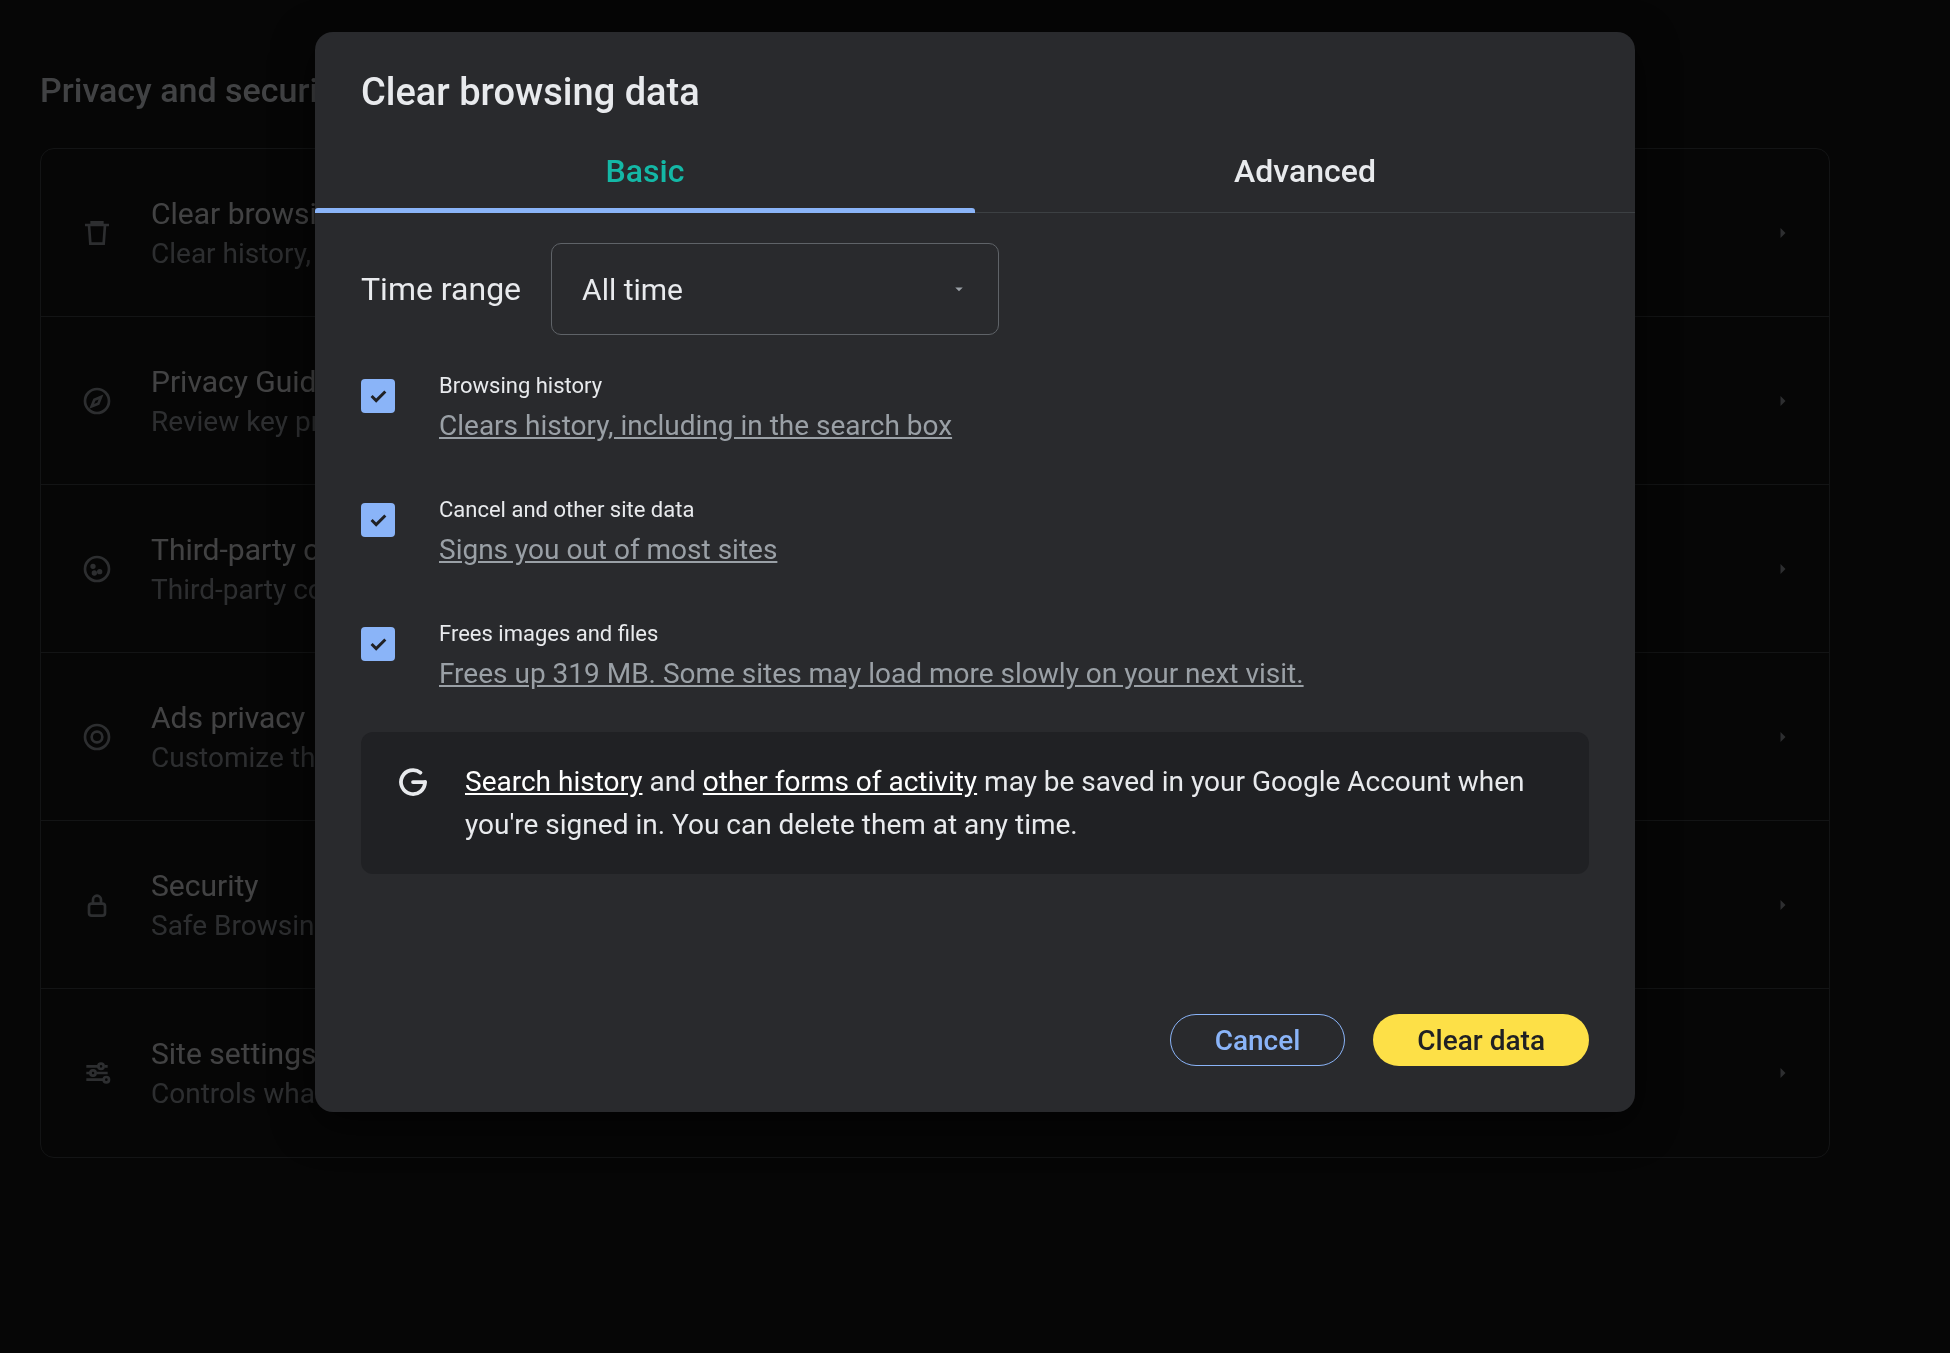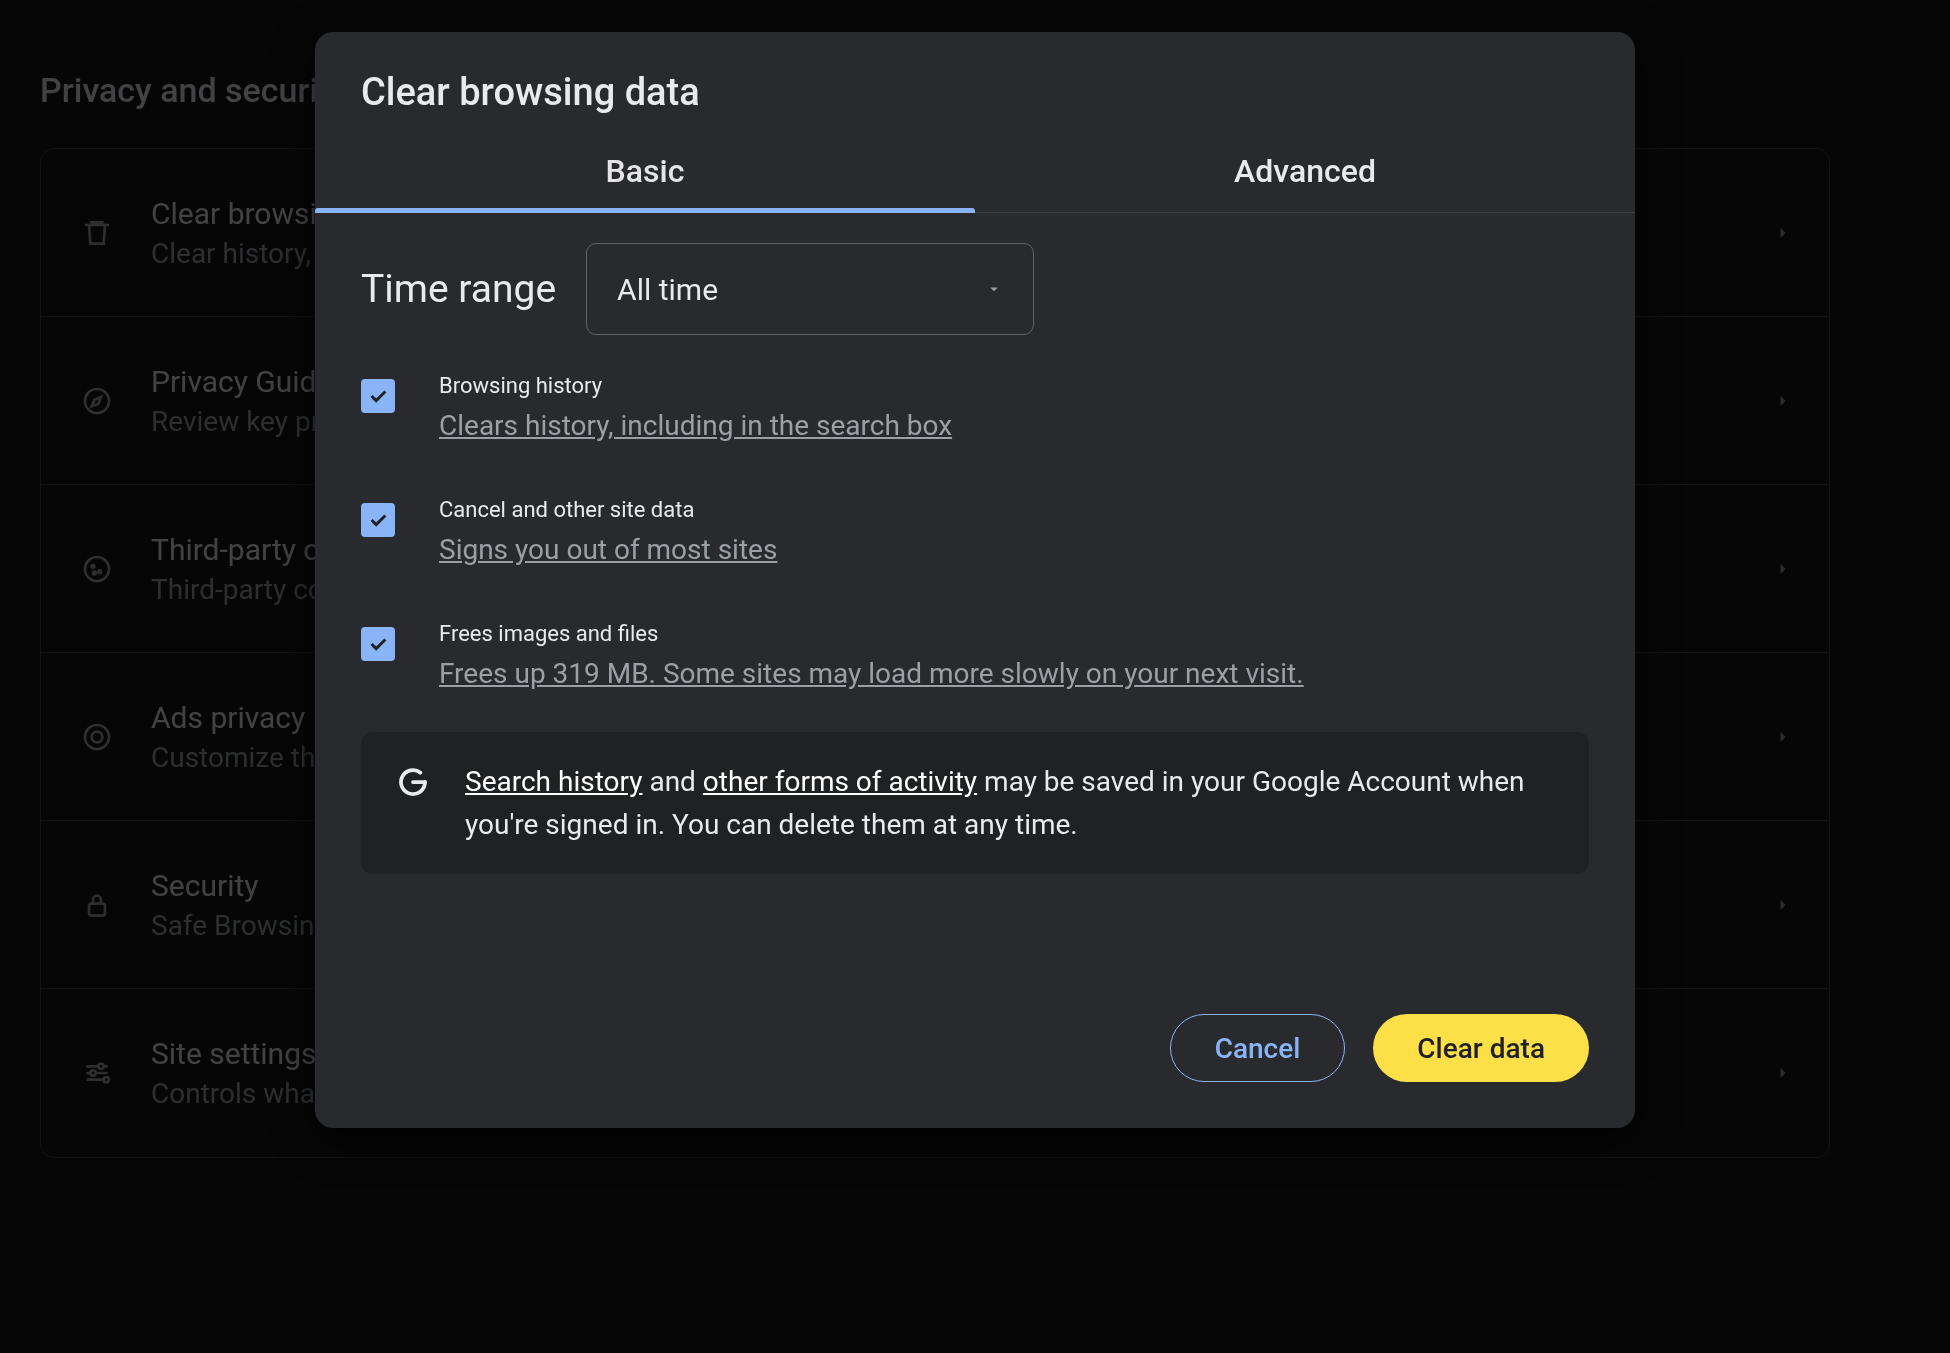--- a/index.html
+++ b/index.html
@@ -85,39 +85,39 @@
   .tab {
     flex: 1 1 0;
     text-align: center;
     padding: 14px 0 22px 0;
     font-size: 32px;
     font-weight: 500;
     color: #e8eaed;
     position: relative;
     cursor: pointer;
   }
-  .tab.active { color: #e5e5e5; }
+  .tab.active { color: #14b8a6; }
   .tab.active::after {
     content: "";
     position: absolute;
     bottom: -1px;
     left: 0;
     right: 0;
     height: 5px;
     background: #8ab4f8;
     border-radius: 3px 3px 0 0;
   }
 
   .time-range-row {
     display: flex;
     align-items: center;
     gap: 30px;
     padding: 30px 46px 12px 46px;
   }
-  .time-range-label { font-size: 39px; color: #e8eaed; }
+  .time-range-label { font-size: 32px; color: #e8eaed; }
   .select {
     display: flex;
     align-items: center;
     justify-content: space-between;
     width: 448px;
     height: 92px;
     padding: 0 30px;
     border: 1px solid #5f6368;
     border-radius: 10px;
     font-size: 30px;
@@ -167,21 +167,21 @@
   }
   .info-text .link { color: #ffffff; text-decoration: underline; cursor: pointer; }
 
   .button-row {
     display: flex;
     justify-content: flex-end;
     gap: 28px;
     padding: 140px 46px 28px 46px;
   }
   .btn {
-    height: 68px;
+    height: 52px;
     padding: 0 44px;
     border-radius: 40px;
     font-size: 28px;
     font-weight: 500;
     display: flex; align-items: center; justify-content: center;
     cursor: pointer;
   }
   .btn-cancel { border: 1px solid #8ab4f8; color: #8ab4f8; background: transparent; }
   .btn-primary { background: #fde047; color: #202124; text-align: center; }
 

